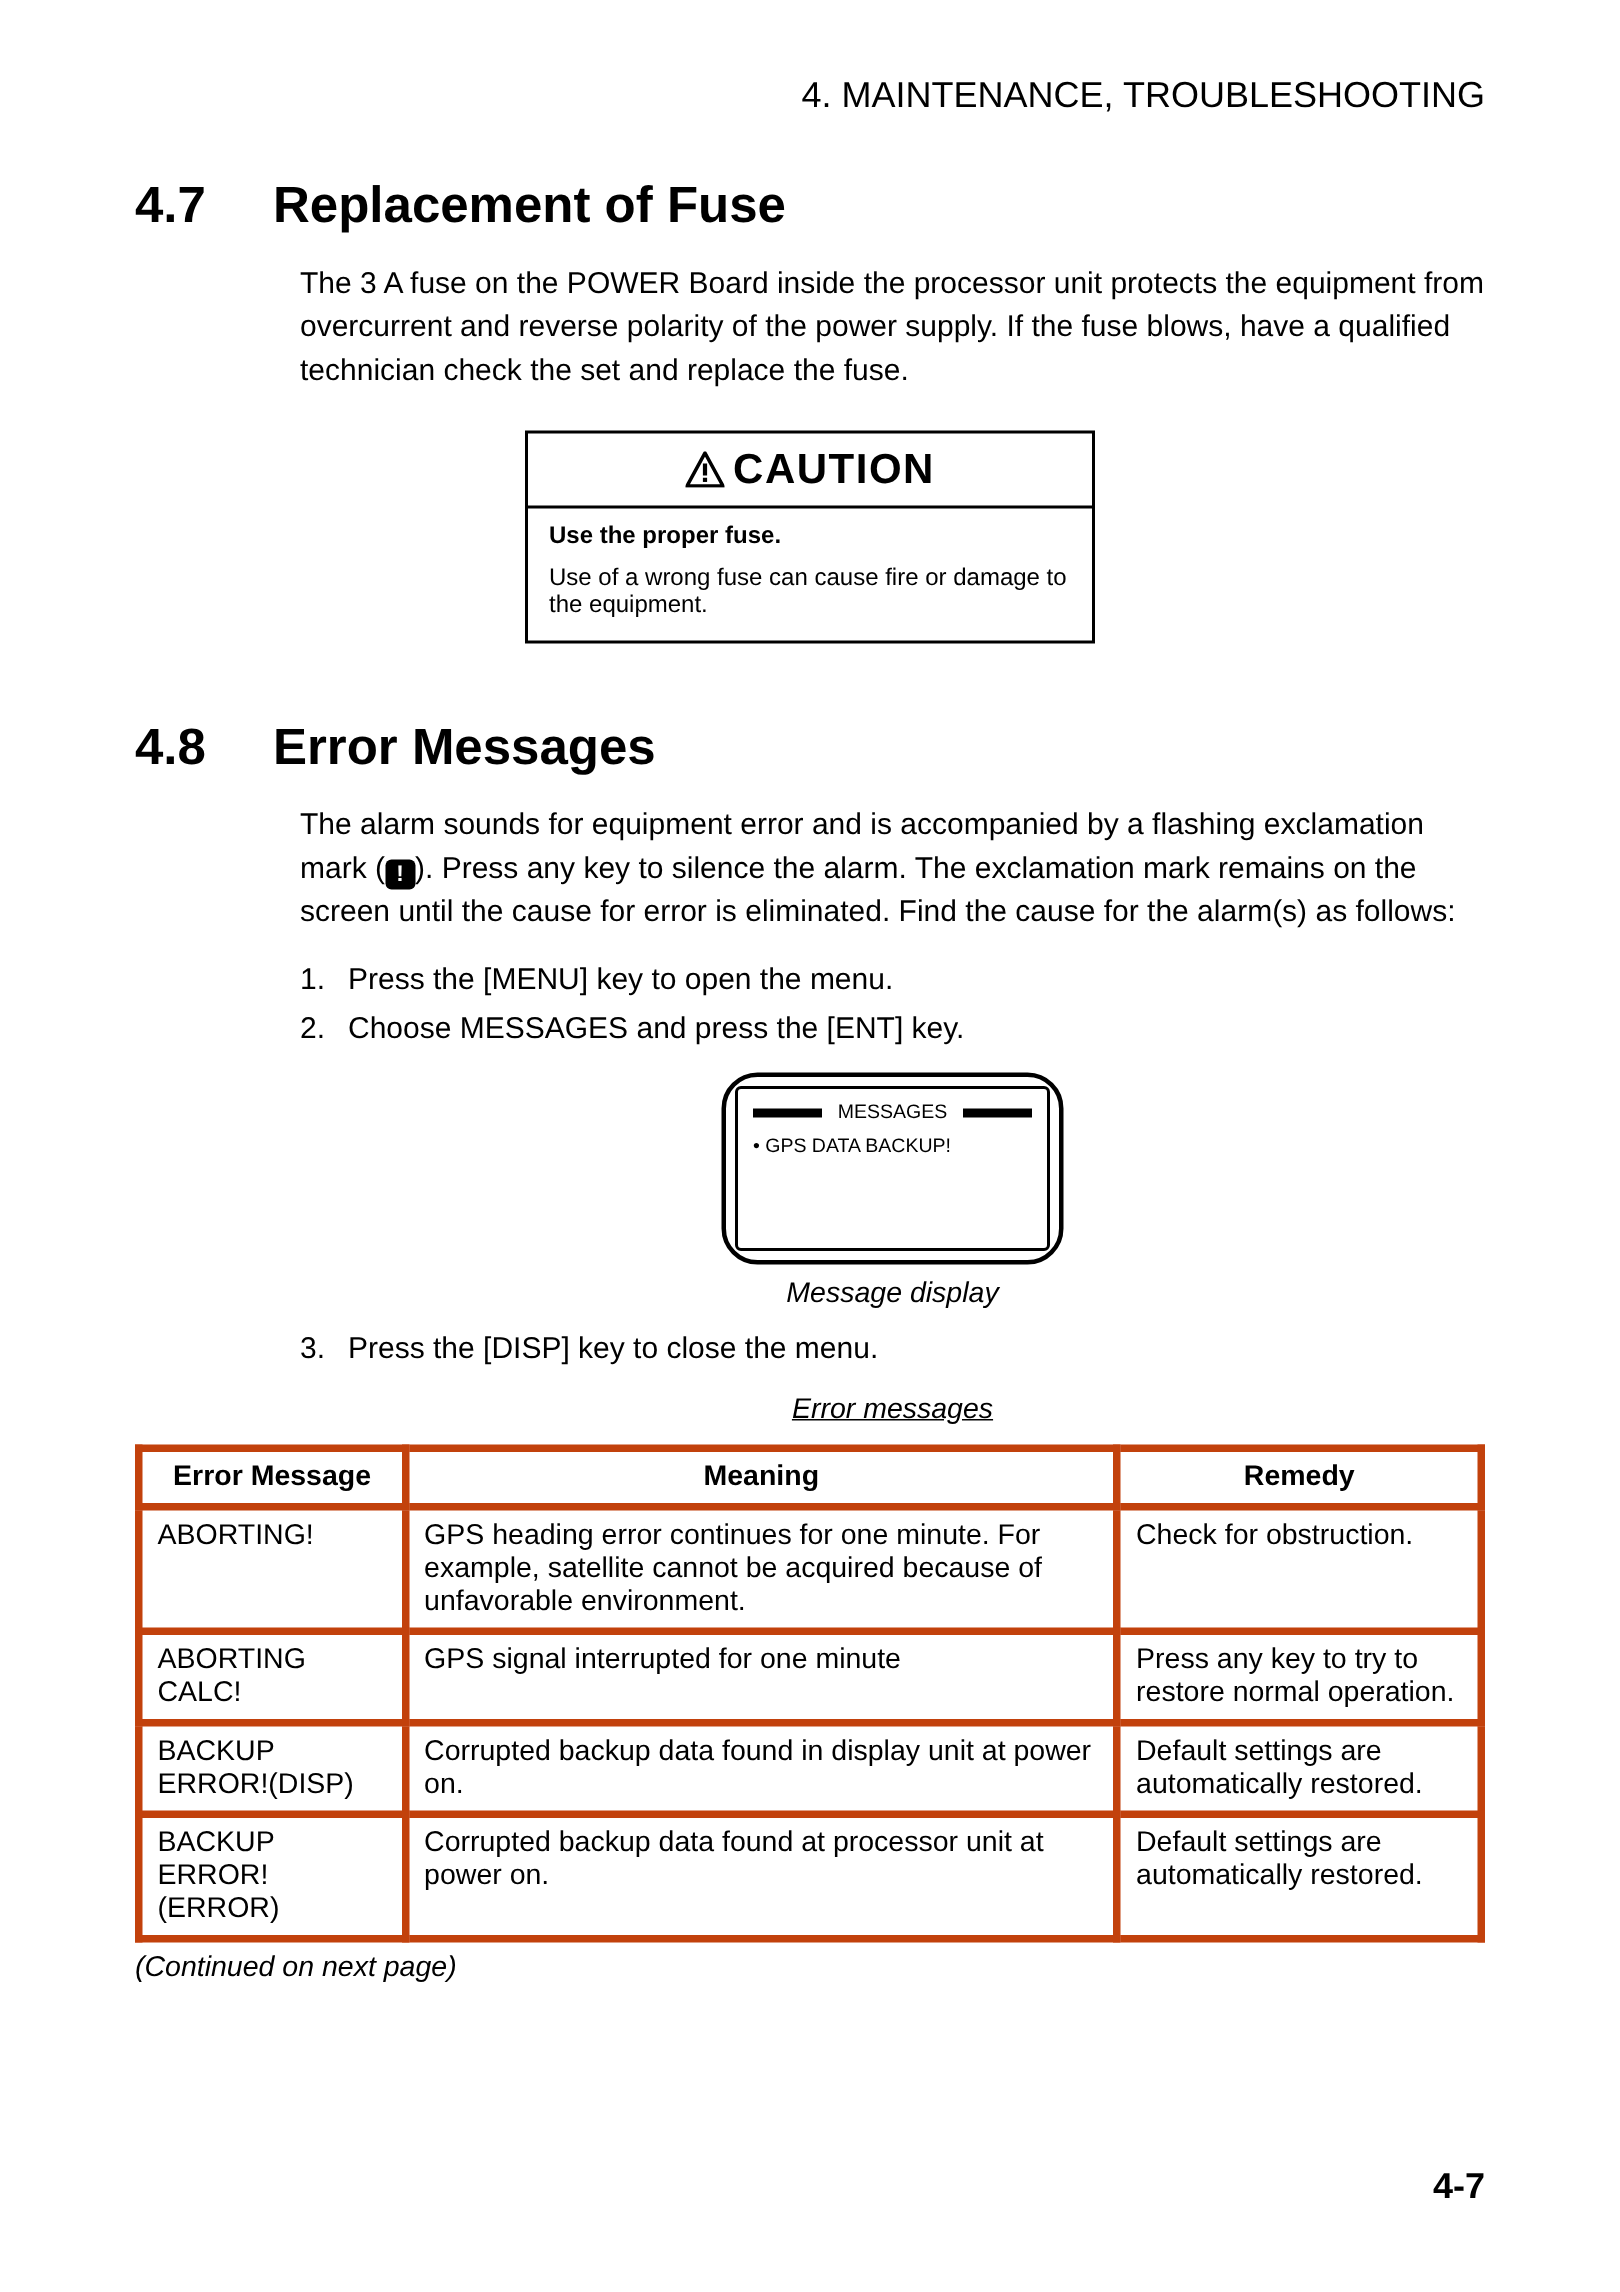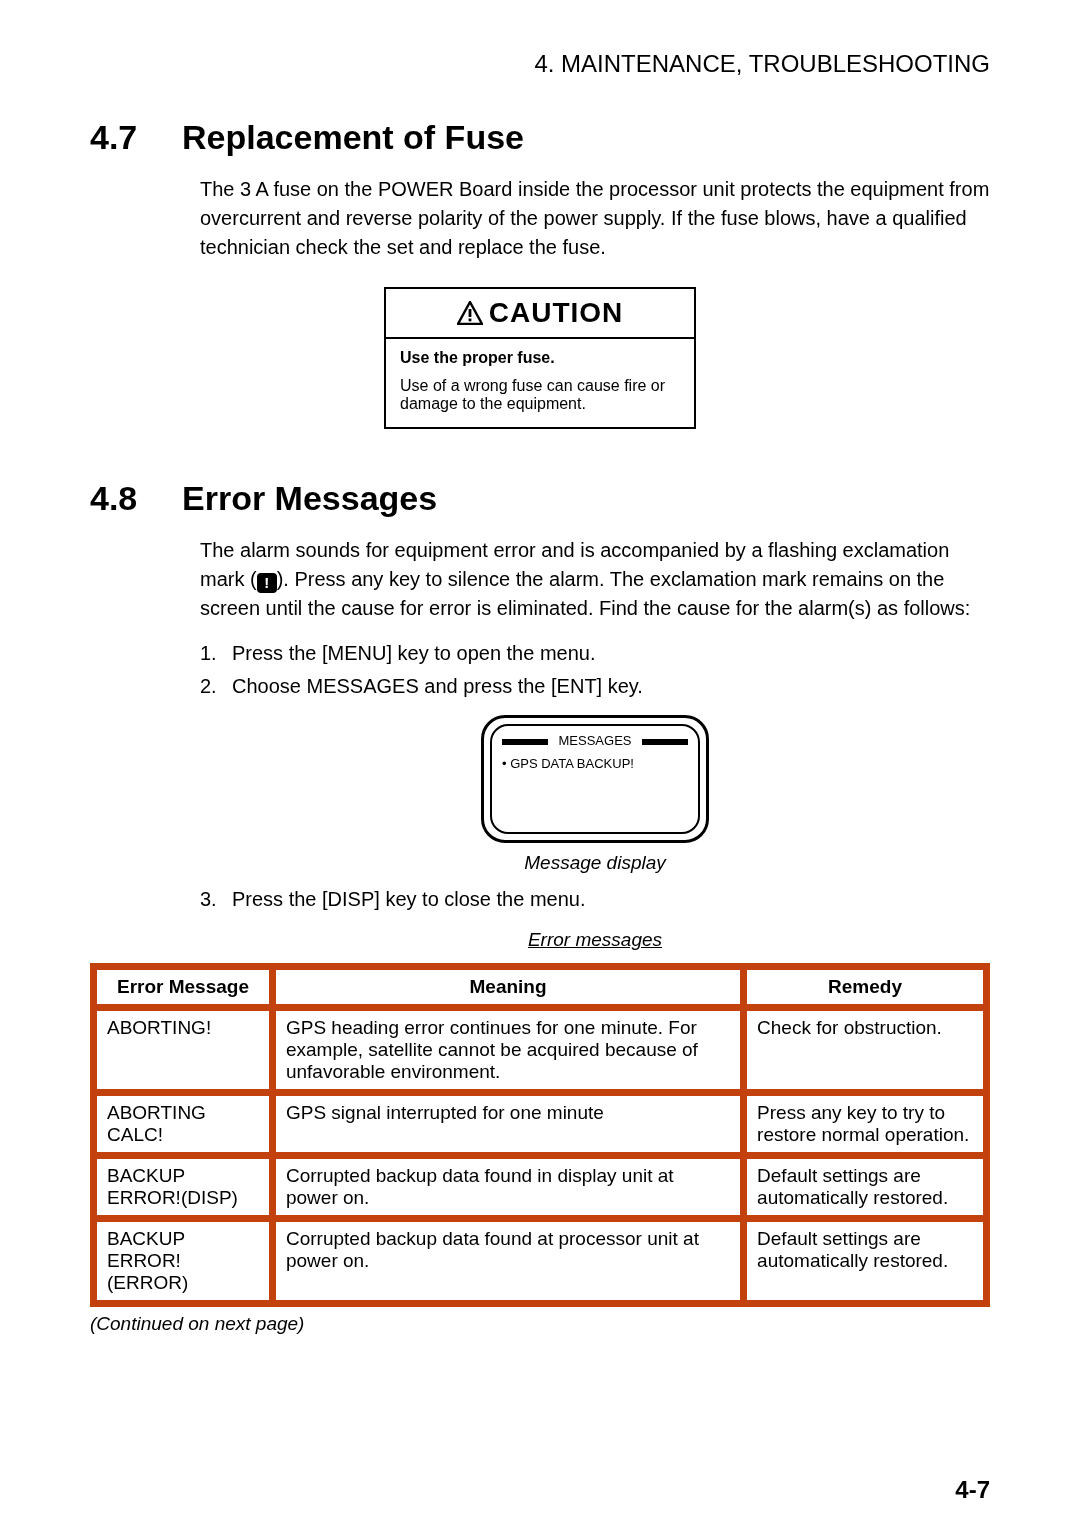--- a/index.html
+++ b/index.html
@@ -25,21 +25,21 @@
     gap: 22px;
   }
   .section-heading .num { min-width: 70px; }
   .body-block {
     margin-left: 110px;
     font-size: 20px;
     line-height: 1.45;
   }
   .caution-box {
     border: 2px solid #000;
-    width: 312px;
+    width: 380px;
     margin: 25px auto 50px auto;
   }
   .caution-title {
     border-bottom: 2px solid #000;
     text-align: center;
     padding: 8px 0;
     font-size: 28px;
     font-family: Arial Black, Arial, sans-serif;
     font-weight: 900;
     letter-spacing: 1px;
@@ -55,21 +55,21 @@
   .list-item .marker { min-width: 22px; }
   .msg-display-wrap { text-align:center; margin: 14px 0 6px 0; }
   .msg-display {
     display:inline-block;
     border: 3px solid #000;
     border-radius: 24px;
     padding: 6px;
   }
   .msg-display-inner {
     border: 2px solid #000;
-    border-radius: 18px;
+    border-radius: 4px;
     width: 210px;
     height: 110px;
     padding: 6px 10px;
     text-align:left;
     font-size: 14px;
   }
   .msg-display-header {
     text-align:center;
     font-size: 13px;
     position: relative;
@@ -87,42 +87,42 @@
   .msg-display-body { font-size: 13px; margin-top: 4px; }
   .caption { text-align:center; font-style: italic; font-size: 19px; margin: 6px 0 8px 0; }
   .caption-underline { text-align:center; font-style: italic; font-size: 19px; margin: 6px 0 10px 0; text-decoration: underline; }
   table.err {
     border-collapse: collapse;
     width: 100%;
     font-size: 19px;
     margin-top: 4px;
   }
   table.err th, table.err td {
-    border: 7px solid #c2410c;
+    border: 5px solid #c2410c;
     padding: 6px 10px;
     vertical-align: top;
     text-align: left;
   }
   table.err th { text-align:center; font-weight:bold; }
   .cont-note { font-style: italic; font-size: 19px; margin-top: 6px; }
   .excl-badge {
     display:inline-flex;
     width: 20px; height: 20px;
     background:#000;
     border-radius: 4px;
     color:#fff;
     align-items:center;
     justify-content:center;
     font-weight:bold;
     font-size: 15px;
     vertical-align: -2px;
   }
   .page-num {
     position:absolute;
-    bottom: 24px;
+    bottom: 56px;
     right: 90px;
     font-size: 24px;
     font-weight: bold;
   }
 </style>
 </head>
 <body>
 
 <div class="header-line">4. MAINTENANCE, TROUBLESHOOTING</div>
 

